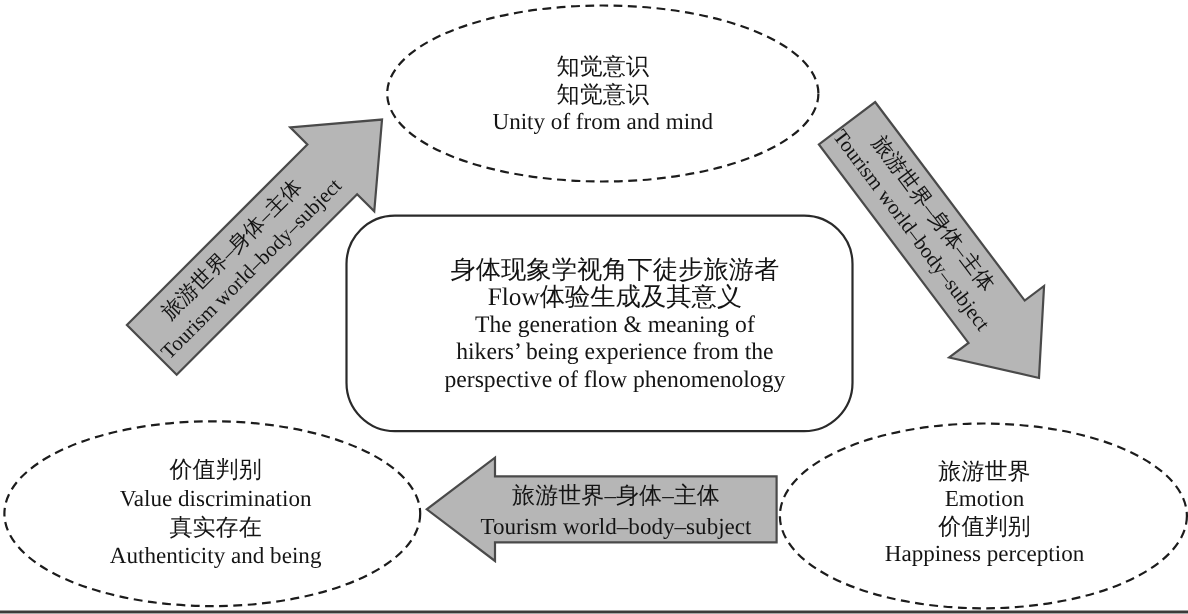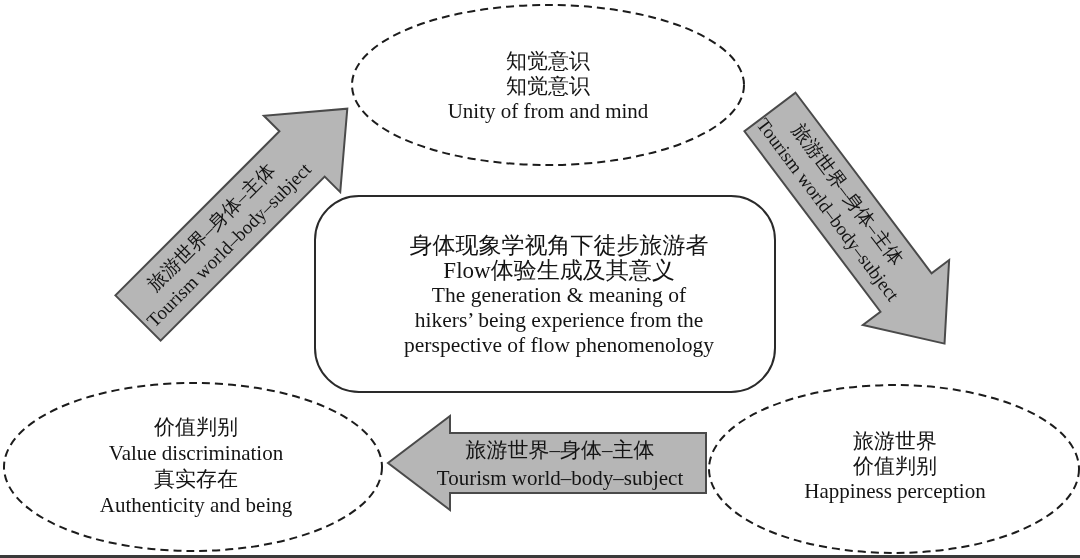--- a/index.html
+++ b/index.html
@@ -99,20 +99,21 @@
 
   <div class="tblock node-text node-bl">
     <span class="zh">价值判别</span>
     <span>Value discrimination</span>
     <span class="zh">真实存在</span>
     <span>Authenticity and being</span>
   </div>
 
   <div class="tblock node-text node-br">
     <span class="zh">旅游世界</span>
+    <span>Emotion</span>
     <span class="zh">价值判别</span>
     <span>Happiness perception</span>
   </div>
 
   <div class="tblock arrow-label al-upright">
     <span>旅游世界–身体–主体</span>
     <span>Tourism world–body–subject</span>
   </div>
 
   <div class="tblock arrow-label al-downright">

